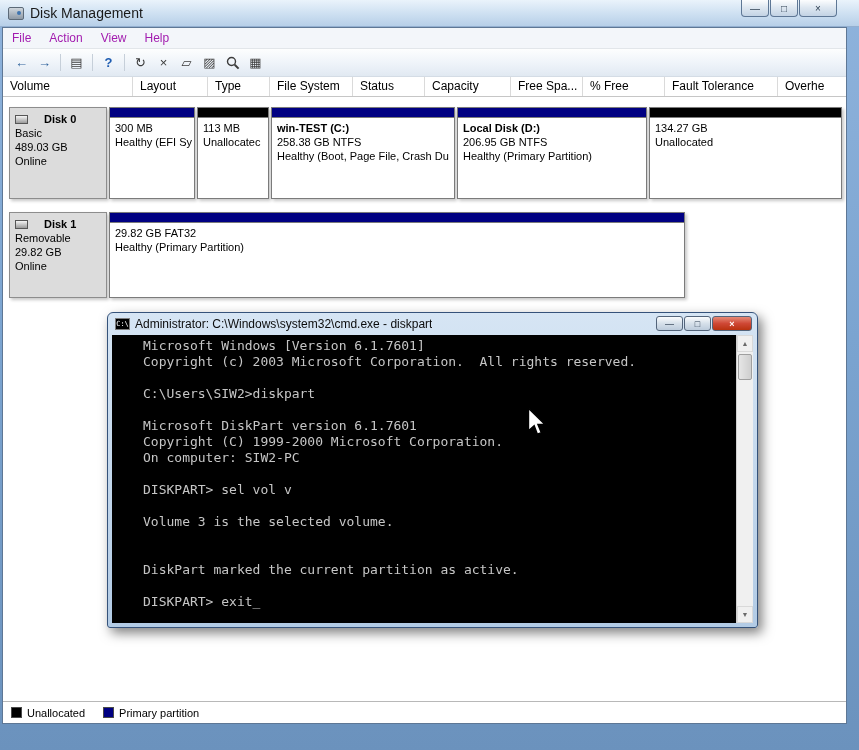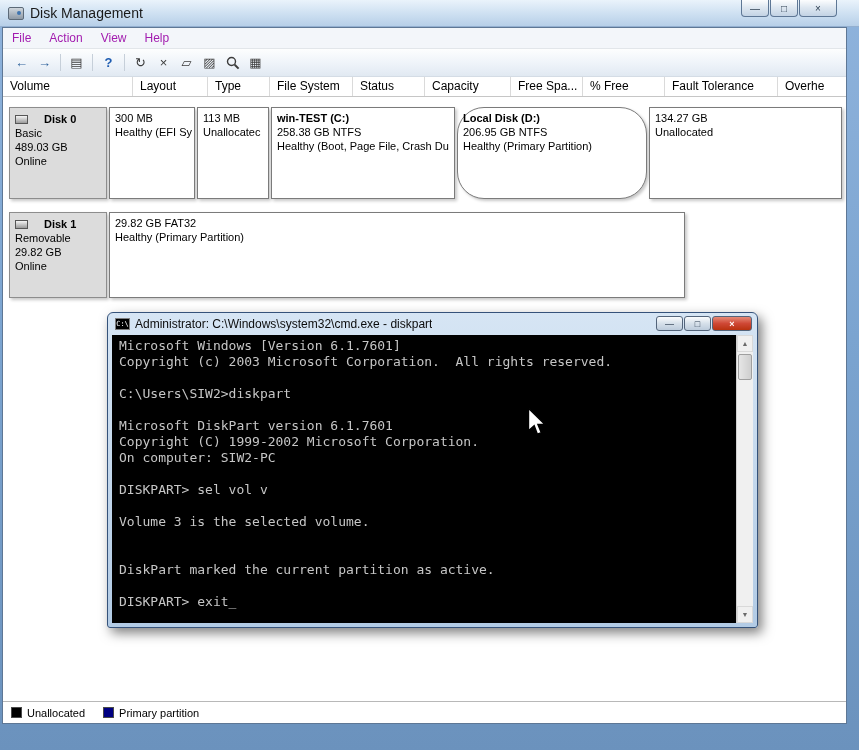--- a/index.html
+++ b/index.html
@@ -50,21 +50,21 @@
 
   
   .disk-info { position:absolute; left:6px; width:98px; background:#dcdcdc;
                border:1px solid #8d8d8d; padding:4px 5px; font-size:11px; line-height:14px;
                box-shadow:2px 2px 3px rgba(0,0,0,0.22); }
   .disk-name { display:flex; align-items:center; gap:16px; font-weight:bold; }
   .disk-glyph { width:13px; height:9px; background:linear-gradient(#f5f5f5,#9a9a9a);
                 border:1px solid #565656; }
   .part-row { position:absolute; left:106px; display:flex; gap:2px; }
   .part-box { border:1px solid #7b7b7b; background:#fff; box-shadow:2px 2px 3px rgba(0,0,0,0.22);
-              display:flex; flex-direction:row; }
+              display:flex; flex-direction:column; }
   .part-strip { height:10px; border-bottom:1px solid #7b7b7b; }
   .part-body { padding:3px 5px; font-size:11px; line-height:14px; white-space:nowrap; overflow:hidden; }
   .vol-label { font-weight:bold; }
 
   
   .cmd { position:absolute; left:104px; top:215px; width:651px; height:316px;
          background:linear-gradient(#d6e5f4,#b2cbe5);
          border:1px solid #35527a; border-radius:6px 6px 3px 3px;
          box-shadow:4px 5px 12px rgba(0,0,0,0.5); }
   .cmd-titlebar { height:21px; display:flex; align-items:center; padding-left:7px;
@@ -76,21 +76,21 @@
   .cmd-controls { position:absolute; top:3px; right:5px; display:flex; gap:1px; }
   .cmd-btn { width:27px; height:15px; border:1px solid #53647a; border-radius:3px;
              background:linear-gradient(#fbfcfd,#d6e0ea 50%,#bccbdb);
              display:flex; align-items:center; justify-content:center; font-size:9px; color:#253649; }
   .cmd-btn.close { width:40px; background:linear-gradient(#e68a77,#cf4836 50%,#b8310f);
                    color:#fff; font-weight:bold; }
 
   .cmd-console { position:absolute; left:4px; right:4px; top:22px; bottom:4px;
                  background:#000; display:flex; }
   .console-text { flex:1; padding:3px 2px 3px 7px; font-family:"DejaVu Sans Mono",monospace;
-                  font-size:13px; line-height:16px; color:#c6c6c6; overflow:hidden; }
+                  font-size:13px; line-height:16px; color:#c6c6c6; overflow:hidden;margin-left:24px; }
   .console-line { white-space:pre; min-height:16px; }
 
   .console-scrollbar { width:17px; background:#f0f0f0; border-left:1px solid #cfcfcf; position:relative; }
   .sb-arrow { position:absolute; left:0; width:16px; height:17px; background:#f0f0f0;
               display:flex; align-items:center; justify-content:center; font-size:7px; color:#6a6a6a;
               border:1px solid #d9d9d9; }
   .sb-up { top:0; } .sb-down { bottom:0; }
   .sb-thumb { position:absolute; left:1px; top:19px; width:14px; height:26px;
               background:linear-gradient(90deg,#e6e6e6,#cecece); border:1px solid #9f9f9f; border-radius:2px; }
 
@@ -188,21 +188,21 @@
           </div>
         </div>
         <div class="part-box" style="width:184px; height:92px;">
           <div class="part-strip" style="background: rgb(0, 0, 130);"></div>
           <div class="part-body">
             <div class="vol-label">win-TEST  (C:)</div>
             <div>258.38 GB NTFS</div>
             <div>Healthy (Boot, Page File, Crash Du</div>
           </div>
         </div>
-        <div class="part-box" style="width:190px; height:92px;border-radius:27px;">
+        <div class="part-box" style="width:190px; height:92px;">
           <div class="part-strip" style="background: rgb(0, 0, 130);"></div>
           <div class="part-body">
             <div class="vol-label">Local Disk  (D:)</div>
             <div>206.95 GB NTFS</div>
             <div>Healthy (Primary Partition)</div>
           </div>
         </div>
         <div class="part-box" style="width:193px; height:92px;">
           <div class="part-strip" style="background: rgb(0, 0, 0);"></div>
           <div class="part-body">
@@ -242,21 +242,21 @@
           <div class="cmd-btn close">×</div>
         </div>
         <div class="cmd-console">
           <div class="console-text">
             <div class="console-line">Microsoft Windows [Version 6.1.7601]</div>
             <div class="console-line">Copyright (c) 2003 Microsoft Corporation.  All rights reserved.</div>
             <div class="console-line"></div>
             <div class="console-line">C:\Users\SIW2&gt;diskpart</div>
             <div class="console-line"></div>
             <div class="console-line">Microsoft DiskPart version 6.1.7601</div>
-            <div class="console-line">Copyright (C) 1999-2002 Microsoft Corporation.</div>
+            <div class="console-line">Copyright (C) 1999-2000 Microsoft Corporation.</div>
             <div class="console-line">On computer: SIW2-PC</div>
             <div class="console-line"></div>
             <div class="console-line">DISKPART&gt; sel vol v</div>
             <div class="console-line"></div>
             <div class="console-line">Volume 3 is the selected volume.</div>
             <div class="console-line"></div>
             <div class="console-line"></div>
             <div class="console-line">DiskPart marked the current partition as active.</div>
             <div class="console-line"></div>
             <div class="console-line">DISKPART&gt; exit_</div>

